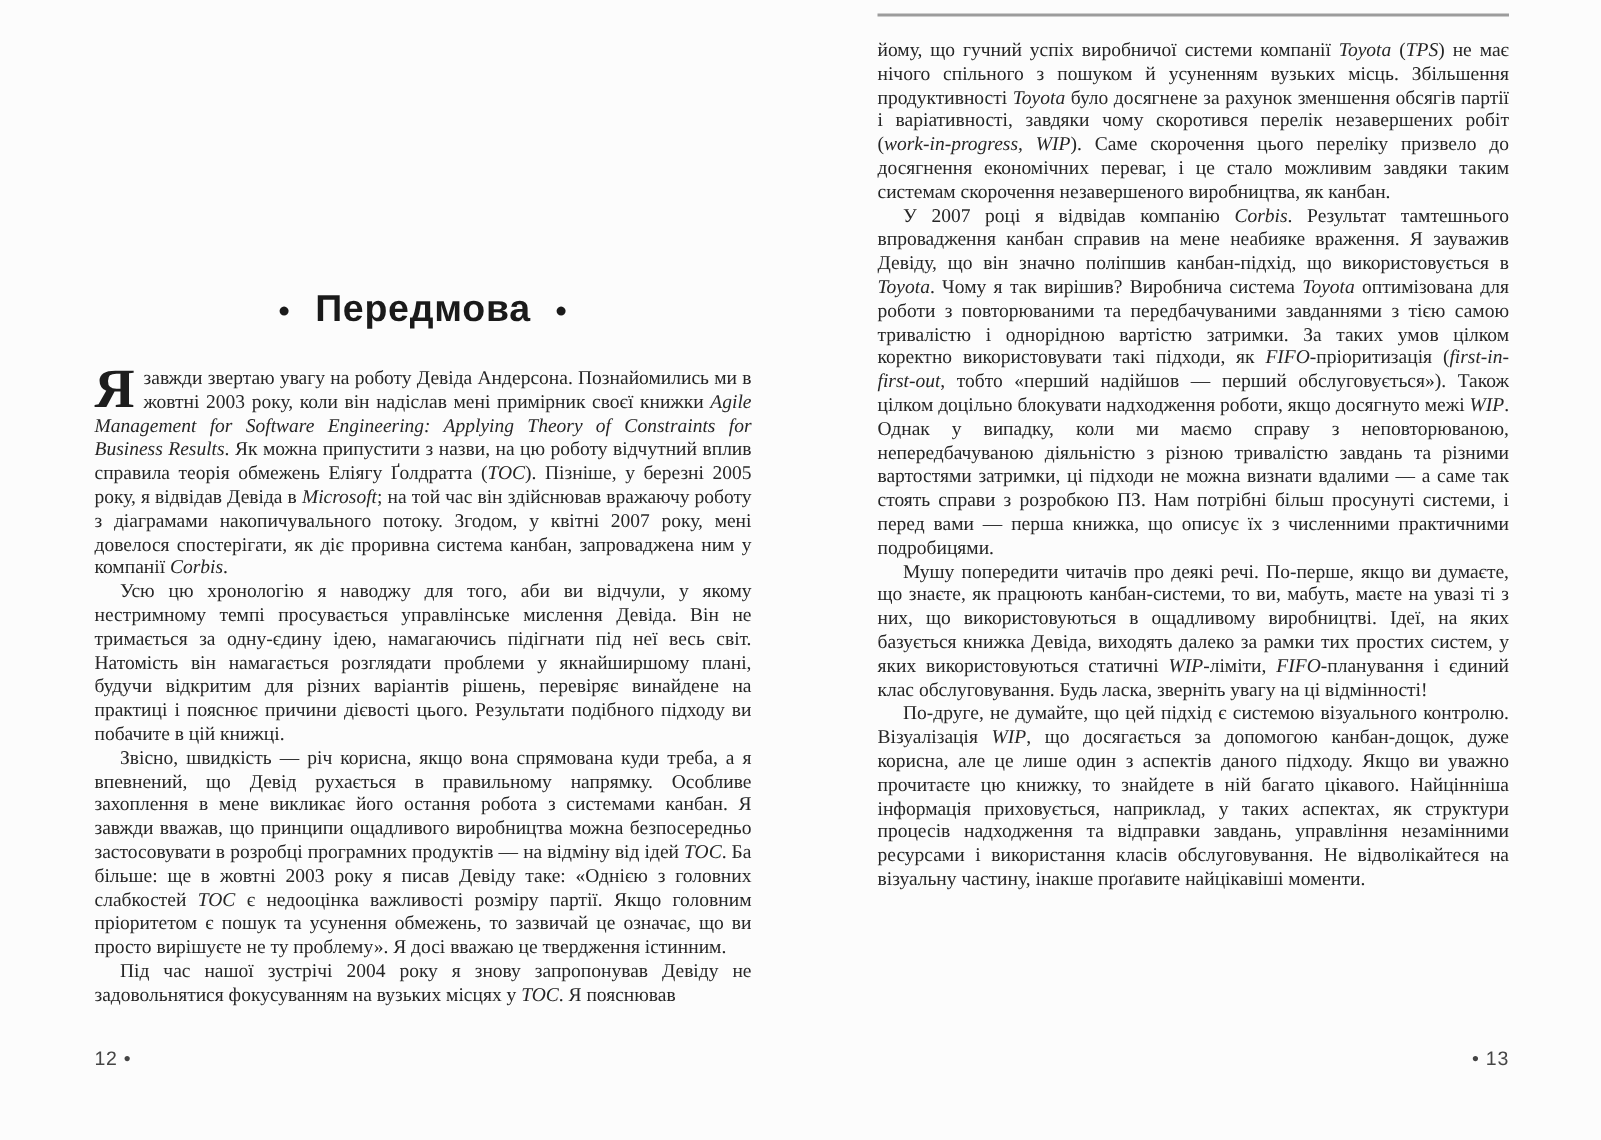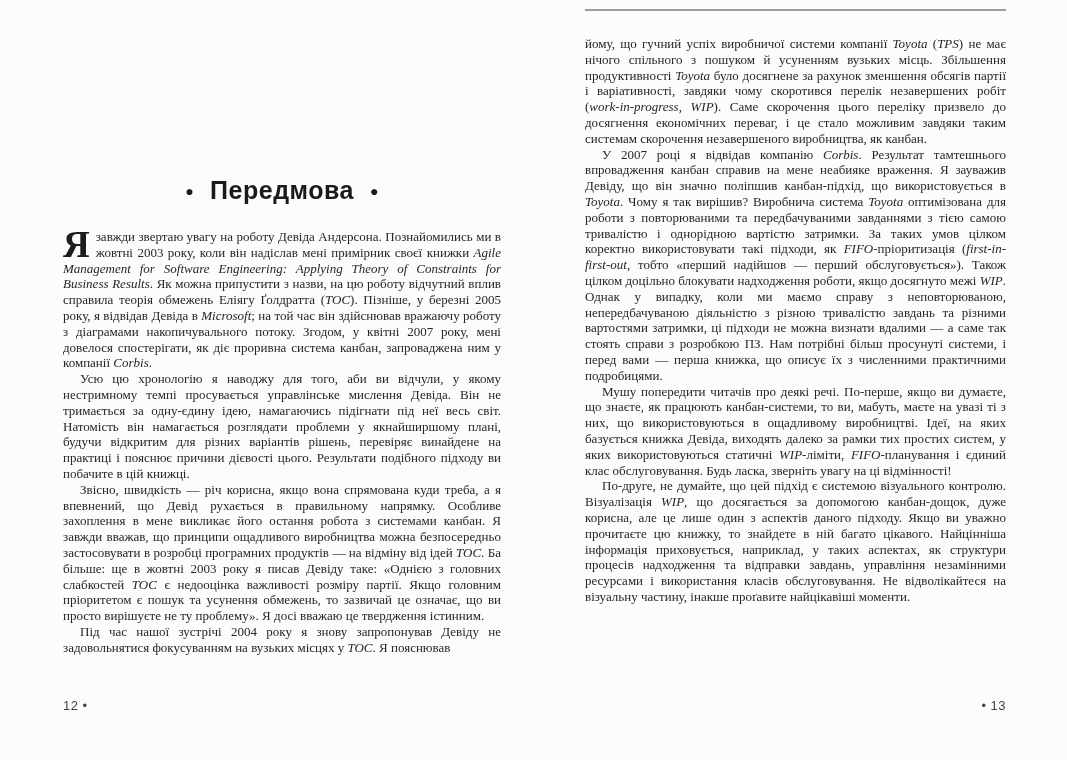--- a/index.html
+++ b/index.html
@@ -4,21 +4,21 @@
 <style>
   html, body { margin: 0; padding: 0; background: #ffffff; }
   .spread {
     position: relative;
     width: 1067px;
     height: 760px;
     background: #fcfcfc;
     font-family: "Liberation Serif", "DejaVu Serif", serif;
     overflow: hidden;
   }
-  .page-left  { position: absolute; left: 63px;  top: 0; width: 438px; }
+  .page-left  { position: absolute; left: 63px;  top: 16px; width: 438px; }
   .page-right { position: absolute; left: 585px; top: 0; width: 421px; }
 
   .chapter-title {
     margin: 176px 0 0 0;
     text-align: center;
     font-family: "Liberation Sans", "DejaVu Sans", sans-serif;
     font-weight: 700;
     font-size: 25px;
     line-height: 28px;
     letter-spacing: 0.5px;
@@ -26,21 +26,21 @@
   }
   .title-bullet { font-size: 14px; vertical-align: 3px; margin: 0 16px; }
 
   .body-text {
     margin-top: 24px;
     font-size: 13px;
     line-height: 15.8px;
     color: #262626;
     text-align: justify;
   }
-  .page-right .body-text { margin-top: 25px; }
+  .page-right .body-text { margin-top: 14px; }
 
   .para { margin: 0; text-indent: 17px; }
   .para.no-indent { text-indent: 0; }
 
   .drop-cap {
     float: left;
     font-weight: 700;
     font-size: 37px;
     line-height: 29px;
     padding: 1px 6px 0 0;

